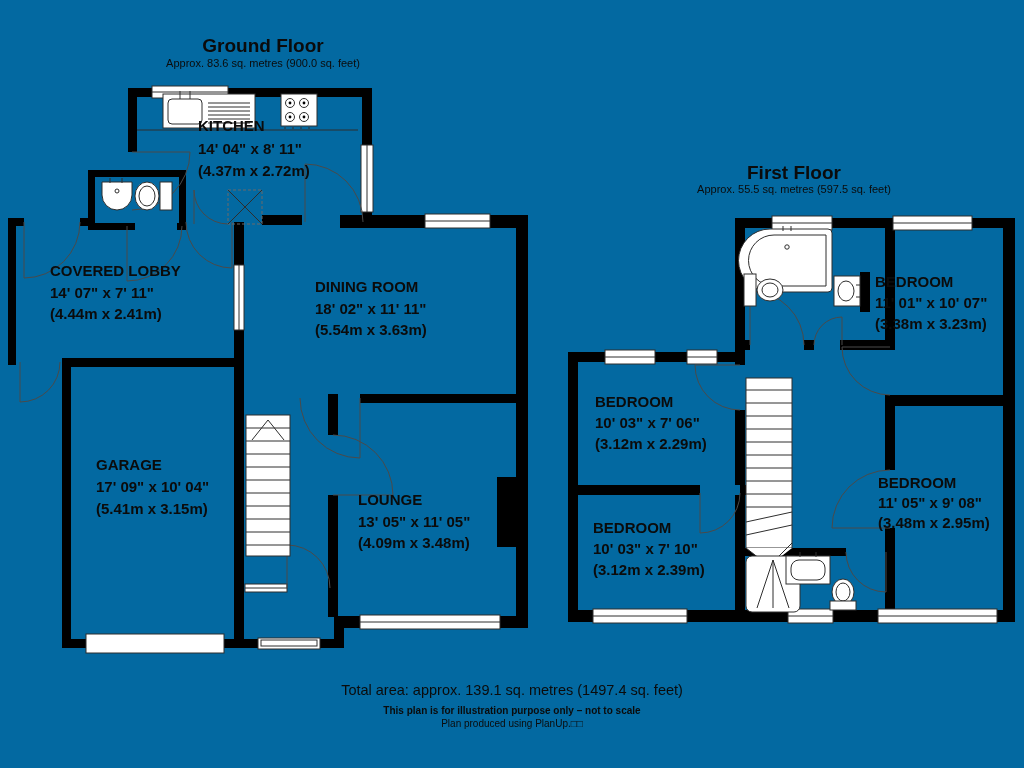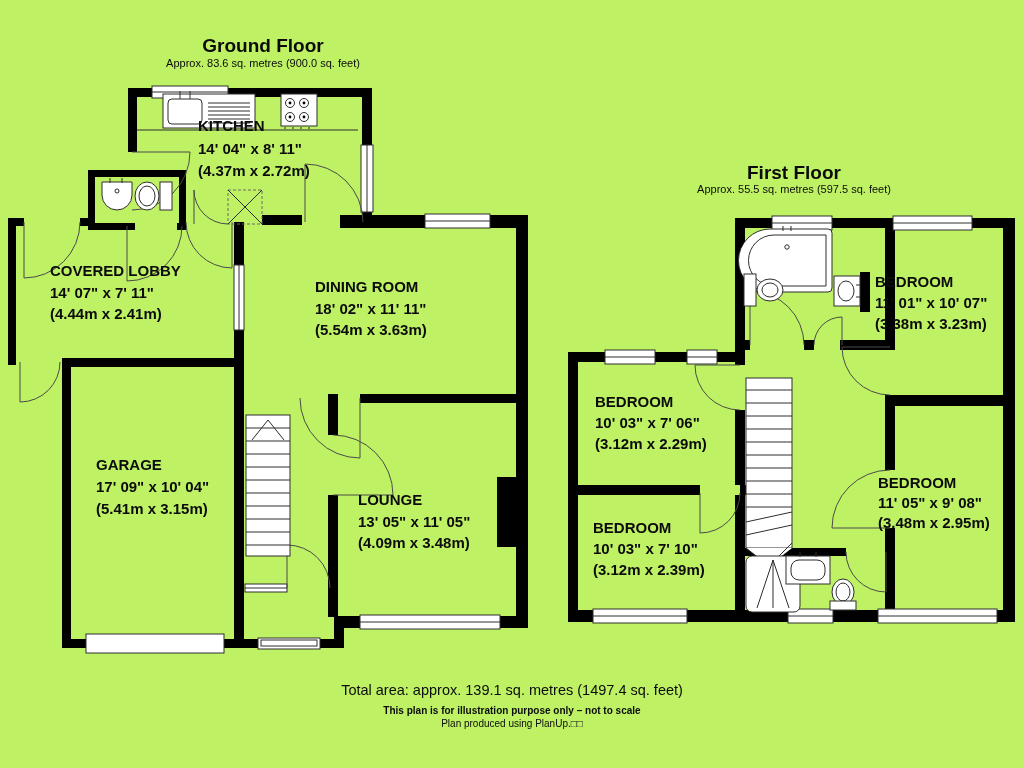--- a/index.html
+++ b/index.html
@@ -1,16 +1,16 @@
 <!DOCTYPE html>
 <html><head>
 <meta charset="utf-8">
 <style>
   html,body{margin:0;padding:0;background:#fff;}
-  #canvas{position:relative;width:1024px;height:768px;background:#bef264;overflow:hidden;
+  #canvas{position:relative;width:1024px;height:768px;background:#0369a1;overflow:hidden;
           font-family:"Liberation Sans", sans-serif;}
   svg{display:block;}
   .wall{fill:#000;stroke:none;}
   .thin{fill:none;stroke:#2e2e2e;stroke-width:1;}
   .thinf{fill:#fff;stroke:#2e2e2e;stroke-width:1;}
   .win{fill:#fff;stroke:#2e2e2e;stroke-width:1;}
   .arc{fill:none;stroke:#4a4a4a;stroke-width:1;}
   .dash{fill:none;stroke:#6a6a6a;stroke-width:1;stroke-dasharray:3,2;}
   .tread{stroke:#2e2e2e;stroke-width:1;}
   text{fill:#0b0b0b;}

